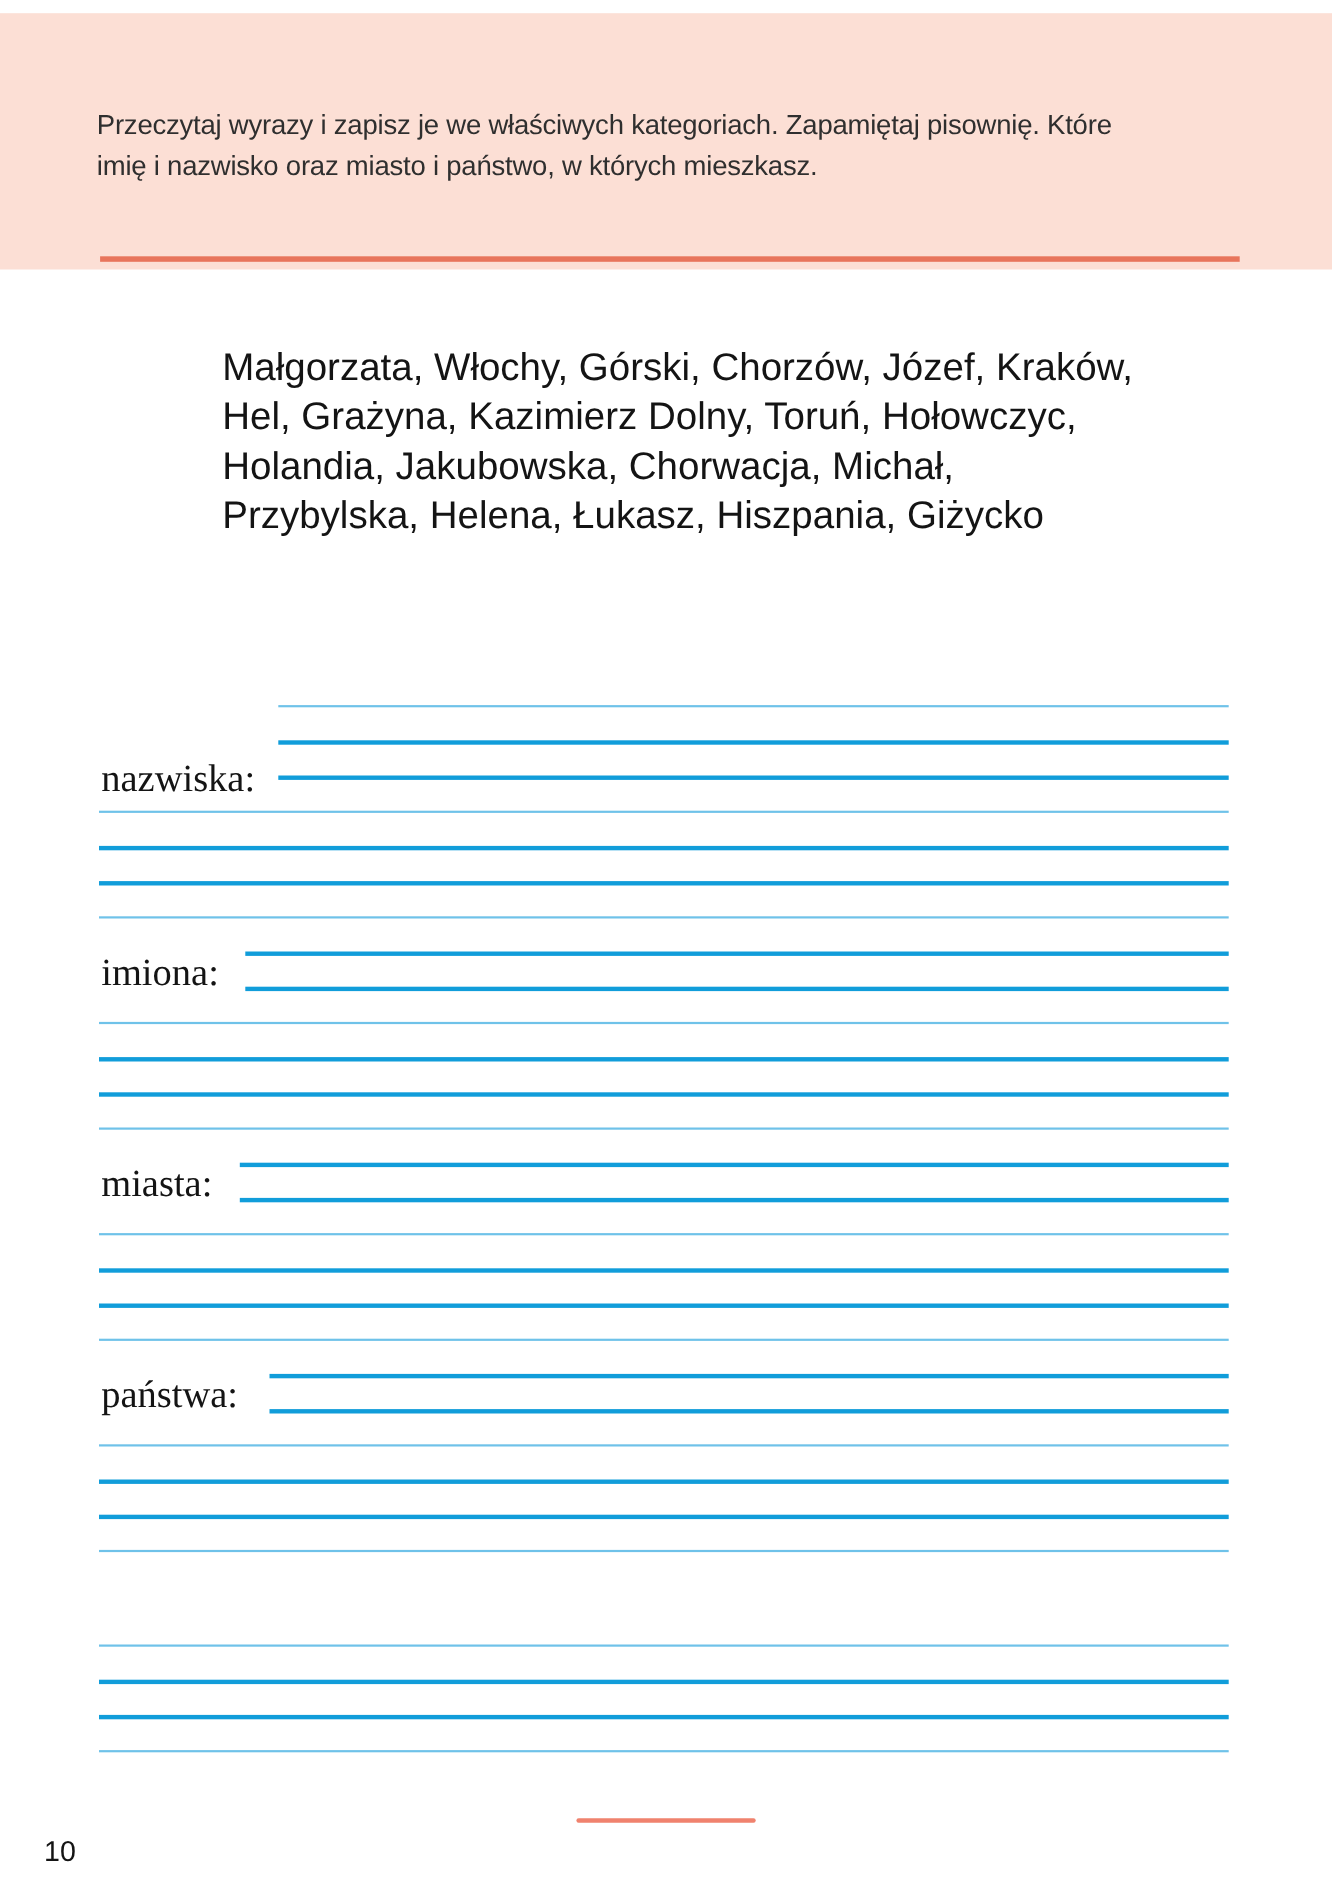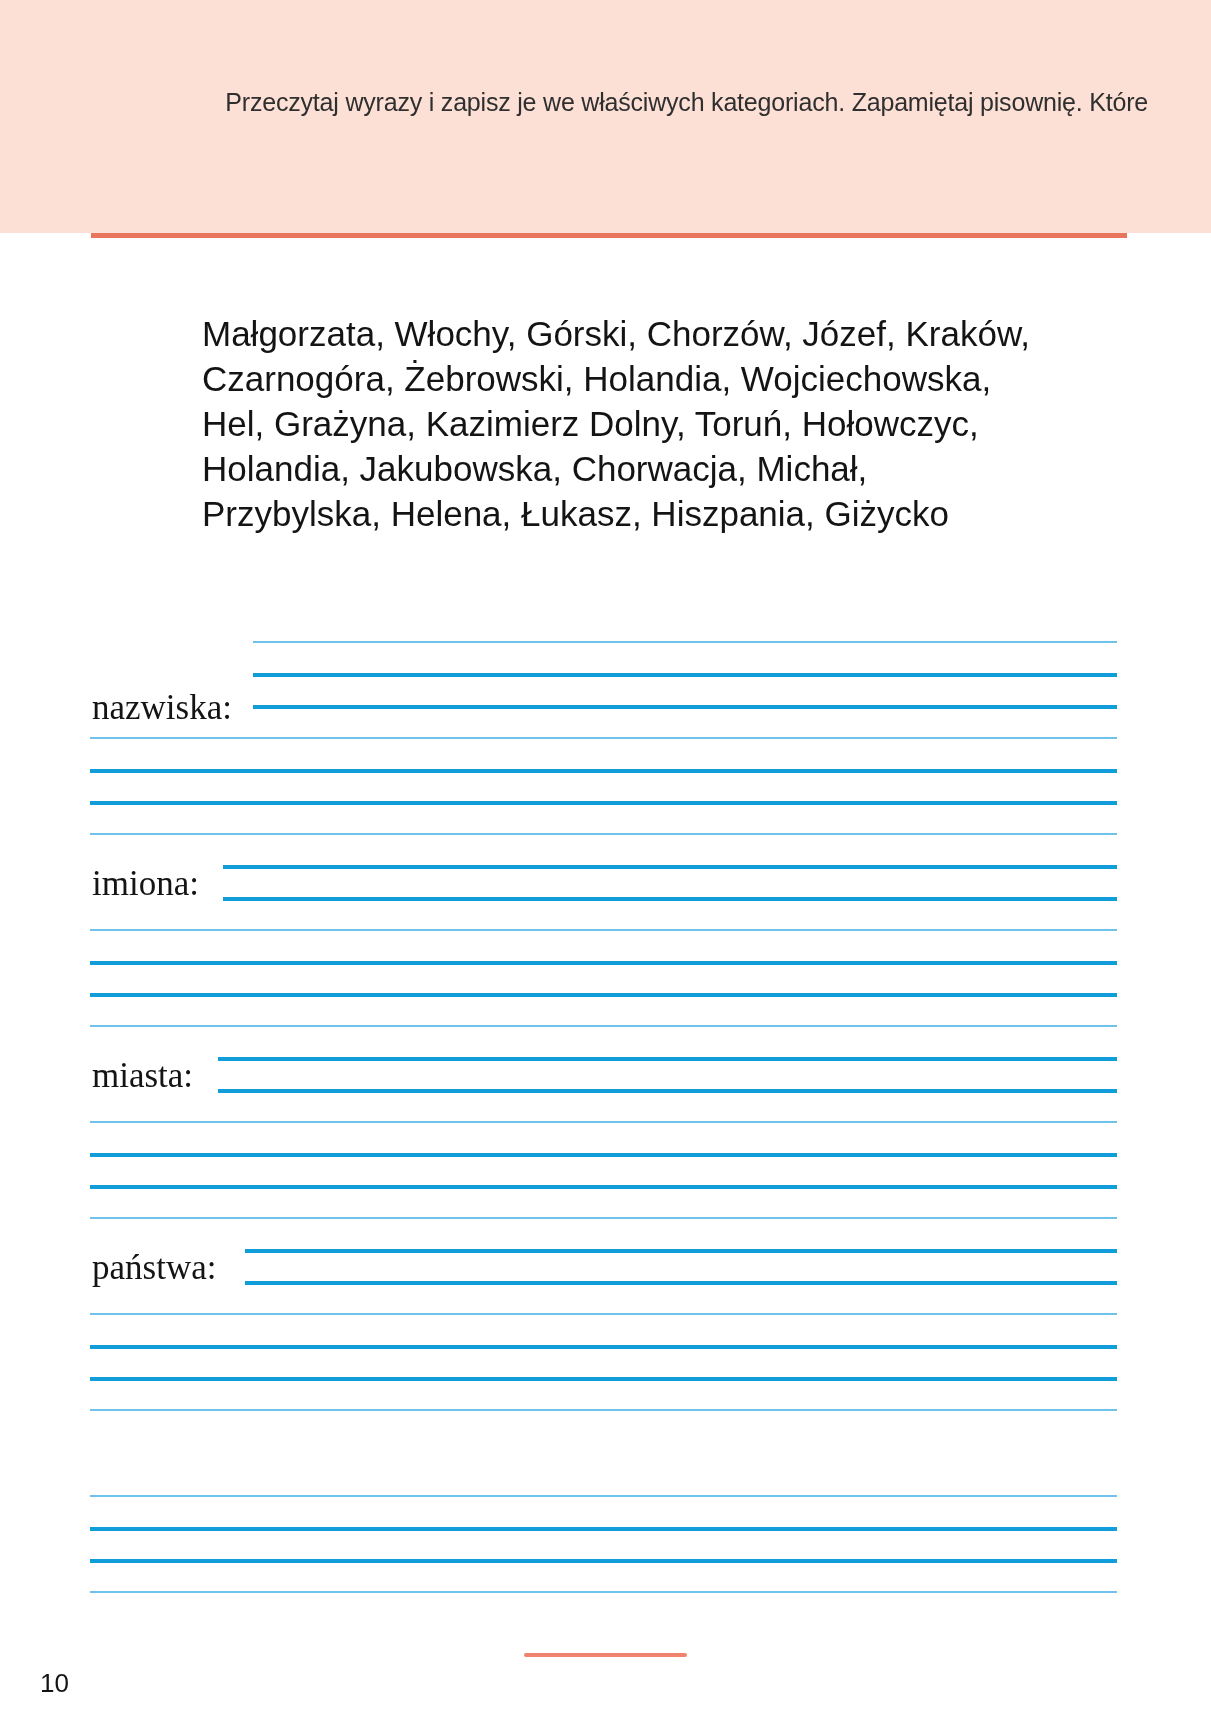--- a/index.html
+++ b/index.html
@@ -5,23 +5,22 @@
   html,body{margin:0;padding:0;background:#ffffff;}
   .page{
     position:relative;
     width:1211px;height:1730px;
     background:#ffffff;
     overflow:hidden;
     font-family:"Liberation Sans", sans-serif;
   }
   
   .banner{
-    position:absolute;left:0;top:0;width:1211px;height:233px;
+    position:absolute;left:0;top:12px;width:1211px;height:233px;
     background:var(--header-bg,#fcdfd5);
-    text-align:right;
   }
   .instruction{
     position:absolute;left:88px;top:84px;width:1060px;
     font-size:25px;line-height:37px;letter-spacing:-0.2px;
     color:var(--text-dark,#2f2f2f);
   }
   .instruction div{white-space:nowrap;}
   .top-rule{
     position:absolute;left:91px;top:233px;width:1036px;height:5px;
     background:var(--rule-orange,#e8755c);
@@ -60,27 +59,27 @@
   }
 </style>
 </head>
 <body>
 
 <div class="page" style="--header-bg: #fcdfd5; --rule-orange: #e8755c; --footer-rule: #f0826e; --line-thick: #119dda; --line-thin: #6fc2e9; --text-dark: #2f2f2f; --text-body: #141414;">
 
   <div class="banner">
     <div class="instruction">
       <div>Przeczytaj wyrazy i zapisz je we właściwych kategoriach. Zapamiętaj pisownię. Które</div>
+      <div>imię i nazwisko oraz miasto i państwo, w których mieszkasz.</div>
     </div>
   </div>
   <div class="top-rule"></div>
 
   <div class="word-bank">
     <div>Małgorzata, Włochy, Górski, Chorzów, Józef, Kraków,</div>
-    <div>Czarnogóra, Żebrowski, Holandia, Wojciechowska,</div>
     <div>Hel, Grażyna, Kazimierz Dolny, Toruń, Hołowczyc,</div>
     <div>Holandia, Jakubowska, Chorwacja, Michał,</div>
     <div>Przybylska, Helena, Łukasz, Hiszpania, Giżycko</div>
   </div>
 
   <div class="sec-label" style="top:691px;">nazwiska:</div>
   <div class="sec-label" style="top:867px;">imiona:</div>
   <div class="sec-label" style="top:1059px;">miasta:</div>
   <div class="sec-label" style="top:1251px;">państwa:</div>
 

